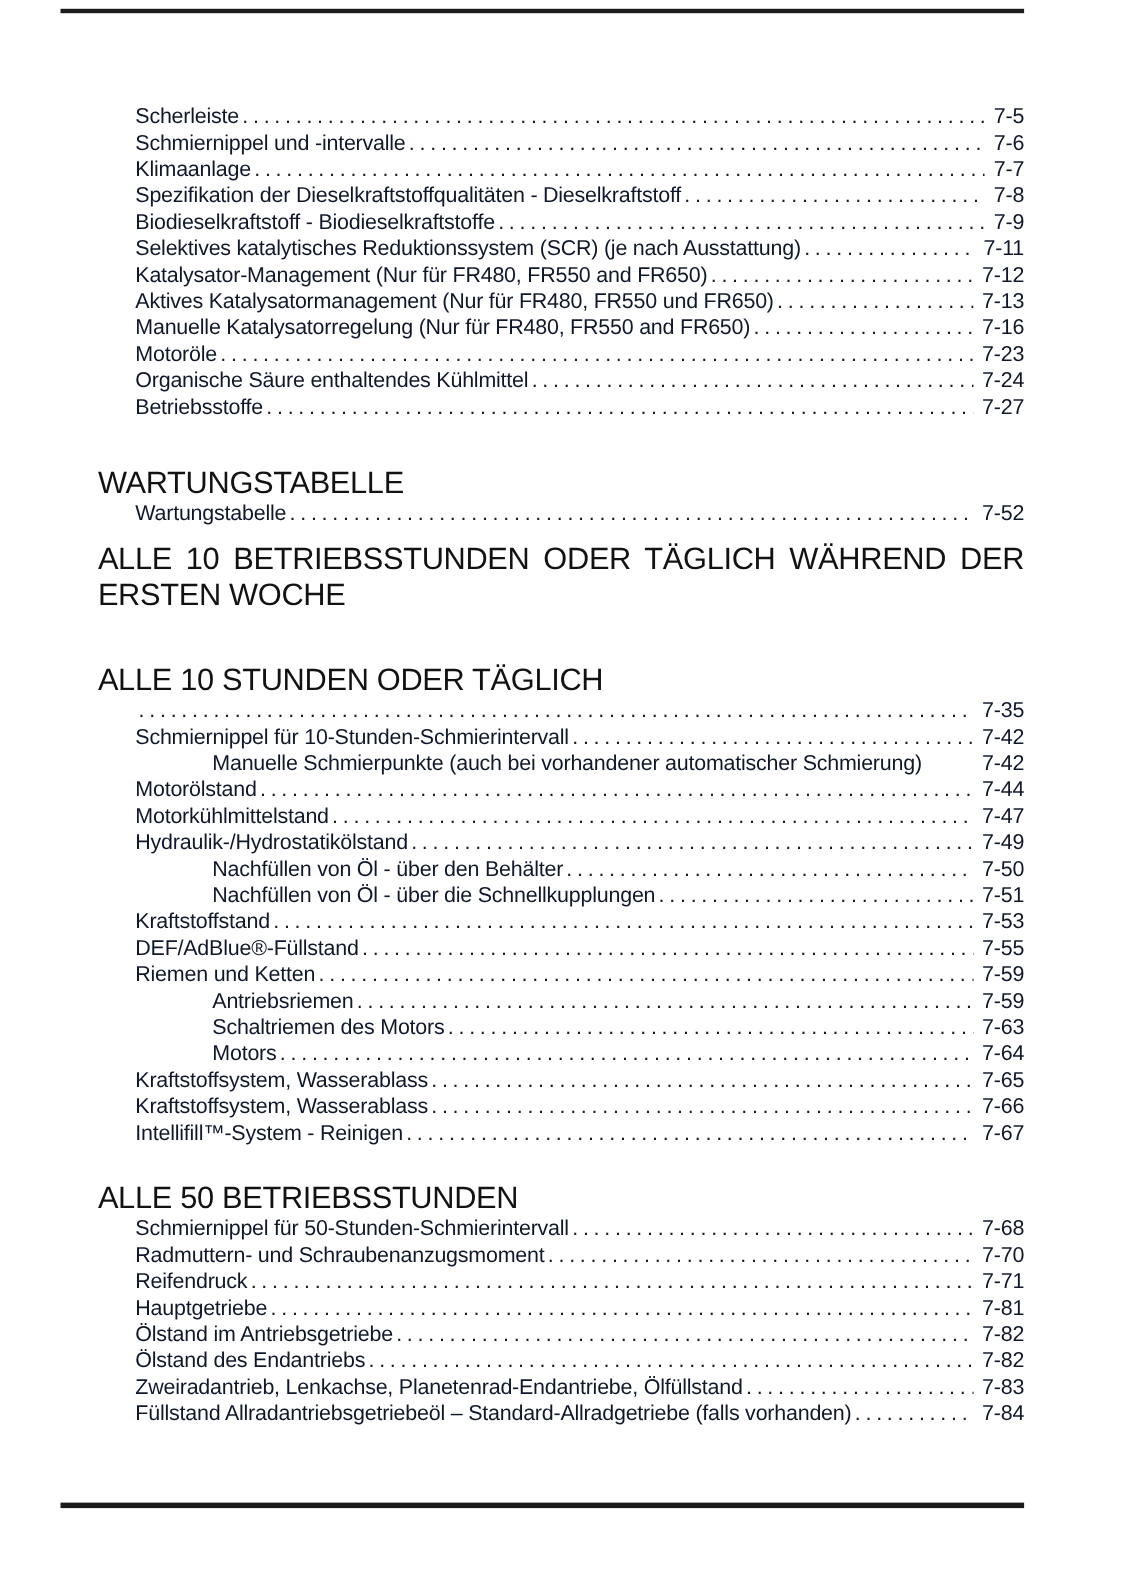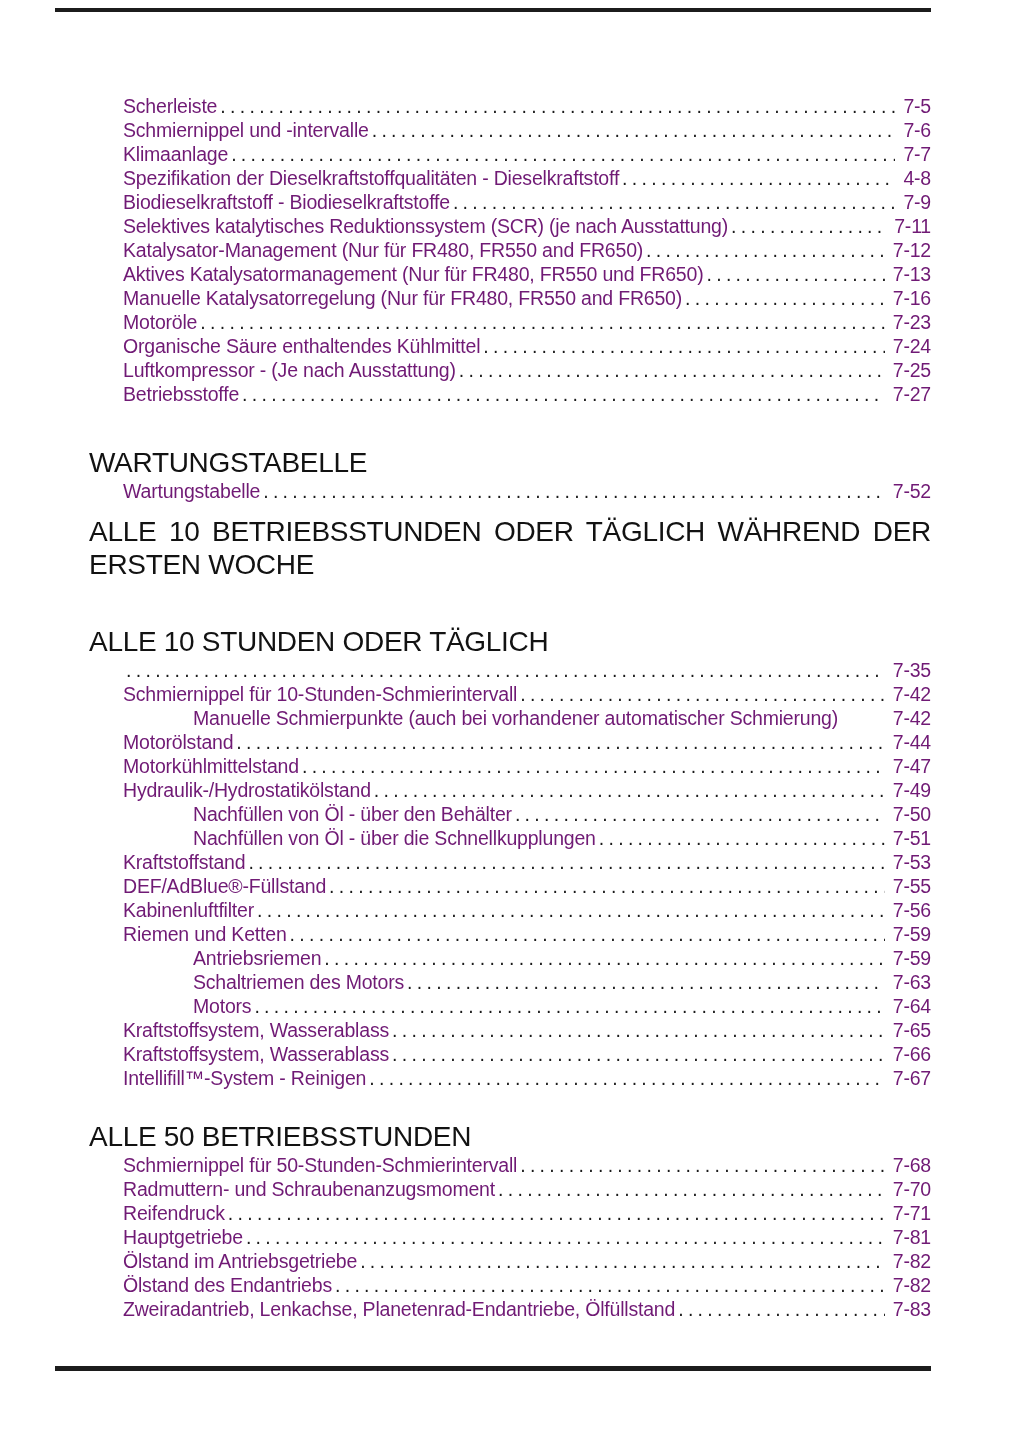--- a/index.html
+++ b/index.html
@@ -28,21 +28,21 @@
   .section:nth-of-type(3) .heading{margin-top:12px;}
   .section:nth-of-type(4) .heading{margin-top:44px;}
   .section:nth-of-type(5) .heading{margin-top:30px;}
   .row{
     display:flex;
     align-items:baseline;
     font-size:19.5px;
     line-height:24px;
     height:24px;
     letter-spacing:-0.2px;
-    color:#701a75;
+    color:#0f172a;
     white-space:nowrap;
   }
   .row.lvl1{margin-left:34px;}
   .row.lvl2{margin-left:104px;}
   .label{white-space:nowrap;}
   .dots{
     flex:1;
     overflow:hidden;
     white-space:nowrap;
     margin:0 8px 0 3px;
@@ -73,21 +73,21 @@
           <span class="pagenum">7-6</span>
         </div>
         <div class="row lvl1">
           <span class="label">Klimaanlage</span>
           <span class="dots on"></span>
           <span class="pagenum">7-7</span>
         </div>
         <div class="row lvl1">
           <span class="label">Spezifikation der Dieselkraftstoffqualitäten - Dieselkraftstoff</span>
           <span class="dots on"></span>
-          <span class="pagenum">4-8</span>
+          <span class="pagenum">7-8</span>
         </div>
         <div class="row lvl1">
           <span class="label">Biodieselkraftstoff - Biodieselkraftstoffe</span>
           <span class="dots on"></span>
           <span class="pagenum">7-9</span>
         </div>
         <div class="row lvl1">
           <span class="label">Selektives katalytisches Reduktionssystem (SCR) (je nach Ausstattung)</span>
           <span class="dots on"></span>
           <span class="pagenum">7-11</span>
@@ -109,25 +109,20 @@
         </div>
         <div class="row lvl1">
           <span class="label">Motoröle</span>
           <span class="dots on"></span>
           <span class="pagenum">7-23</span>
         </div>
         <div class="row lvl1">
           <span class="label">Organische Säure enthaltendes Kühlmittel</span>
           <span class="dots on"></span>
           <span class="pagenum">7-24</span>
-        </div>
-        <div class="row lvl1">
-          <span class="label">Luftkompressor - (Je nach Ausstattung)</span>
-          <span class="dots on"></span>
-          <span class="pagenum">7-25</span>
         </div>
         <div class="row lvl1">
           <span class="label">Betriebsstoffe</span>
           <span class="dots on"></span>
           <span class="pagenum">7-27</span>
         </div>
       </div>
       <div class="section">
         <div class="heading">
           <div class="heading-line">WARTUNGSTABELLE</div>
@@ -191,25 +186,20 @@
           <span class="label">Kraftstoffstand</span>
           <span class="dots on"></span>
           <span class="pagenum">7-53</span>
         </div>
         <div class="row lvl1">
           <span class="label">DEF/AdBlue®-Füllstand</span>
           <span class="dots on"></span>
           <span class="pagenum">7-55</span>
         </div>
         <div class="row lvl1">
-          <span class="label">Kabinenluftfilter</span>
-          <span class="dots on"></span>
-          <span class="pagenum">7-56</span>
-        </div>
-        <div class="row lvl1">
           <span class="label">Riemen und Ketten</span>
           <span class="dots on"></span>
           <span class="pagenum">7-59</span>
         </div>
         <div class="row lvl2">
           <span class="label">Antriebsriemen</span>
           <span class="dots on"></span>
           <span class="pagenum">7-59</span>
         </div>
         <div class="row lvl2">
@@ -269,17 +259,22 @@
         </div>
         <div class="row lvl1">
           <span class="label">Ölstand des Endantriebs</span>
           <span class="dots on"></span>
           <span class="pagenum">7-82</span>
         </div>
         <div class="row lvl1">
           <span class="label">Zweiradantrieb, Lenkachse, Planetenrad-Endantriebe, Ölfüllstand</span>
           <span class="dots on"></span>
           <span class="pagenum">7-83</span>
+        </div>
+        <div class="row lvl1">
+          <span class="label">Füllstand Allradantriebsgetriebeöl – Standard-Allradgetriebe (falls vorhanden)</span>
+          <span class="dots on"></span>
+          <span class="pagenum">7-84</span>
         </div>
       </div>
     </div>
   <div class="rule rule-bottom"></div>
 </div>
 
 </body></html>

